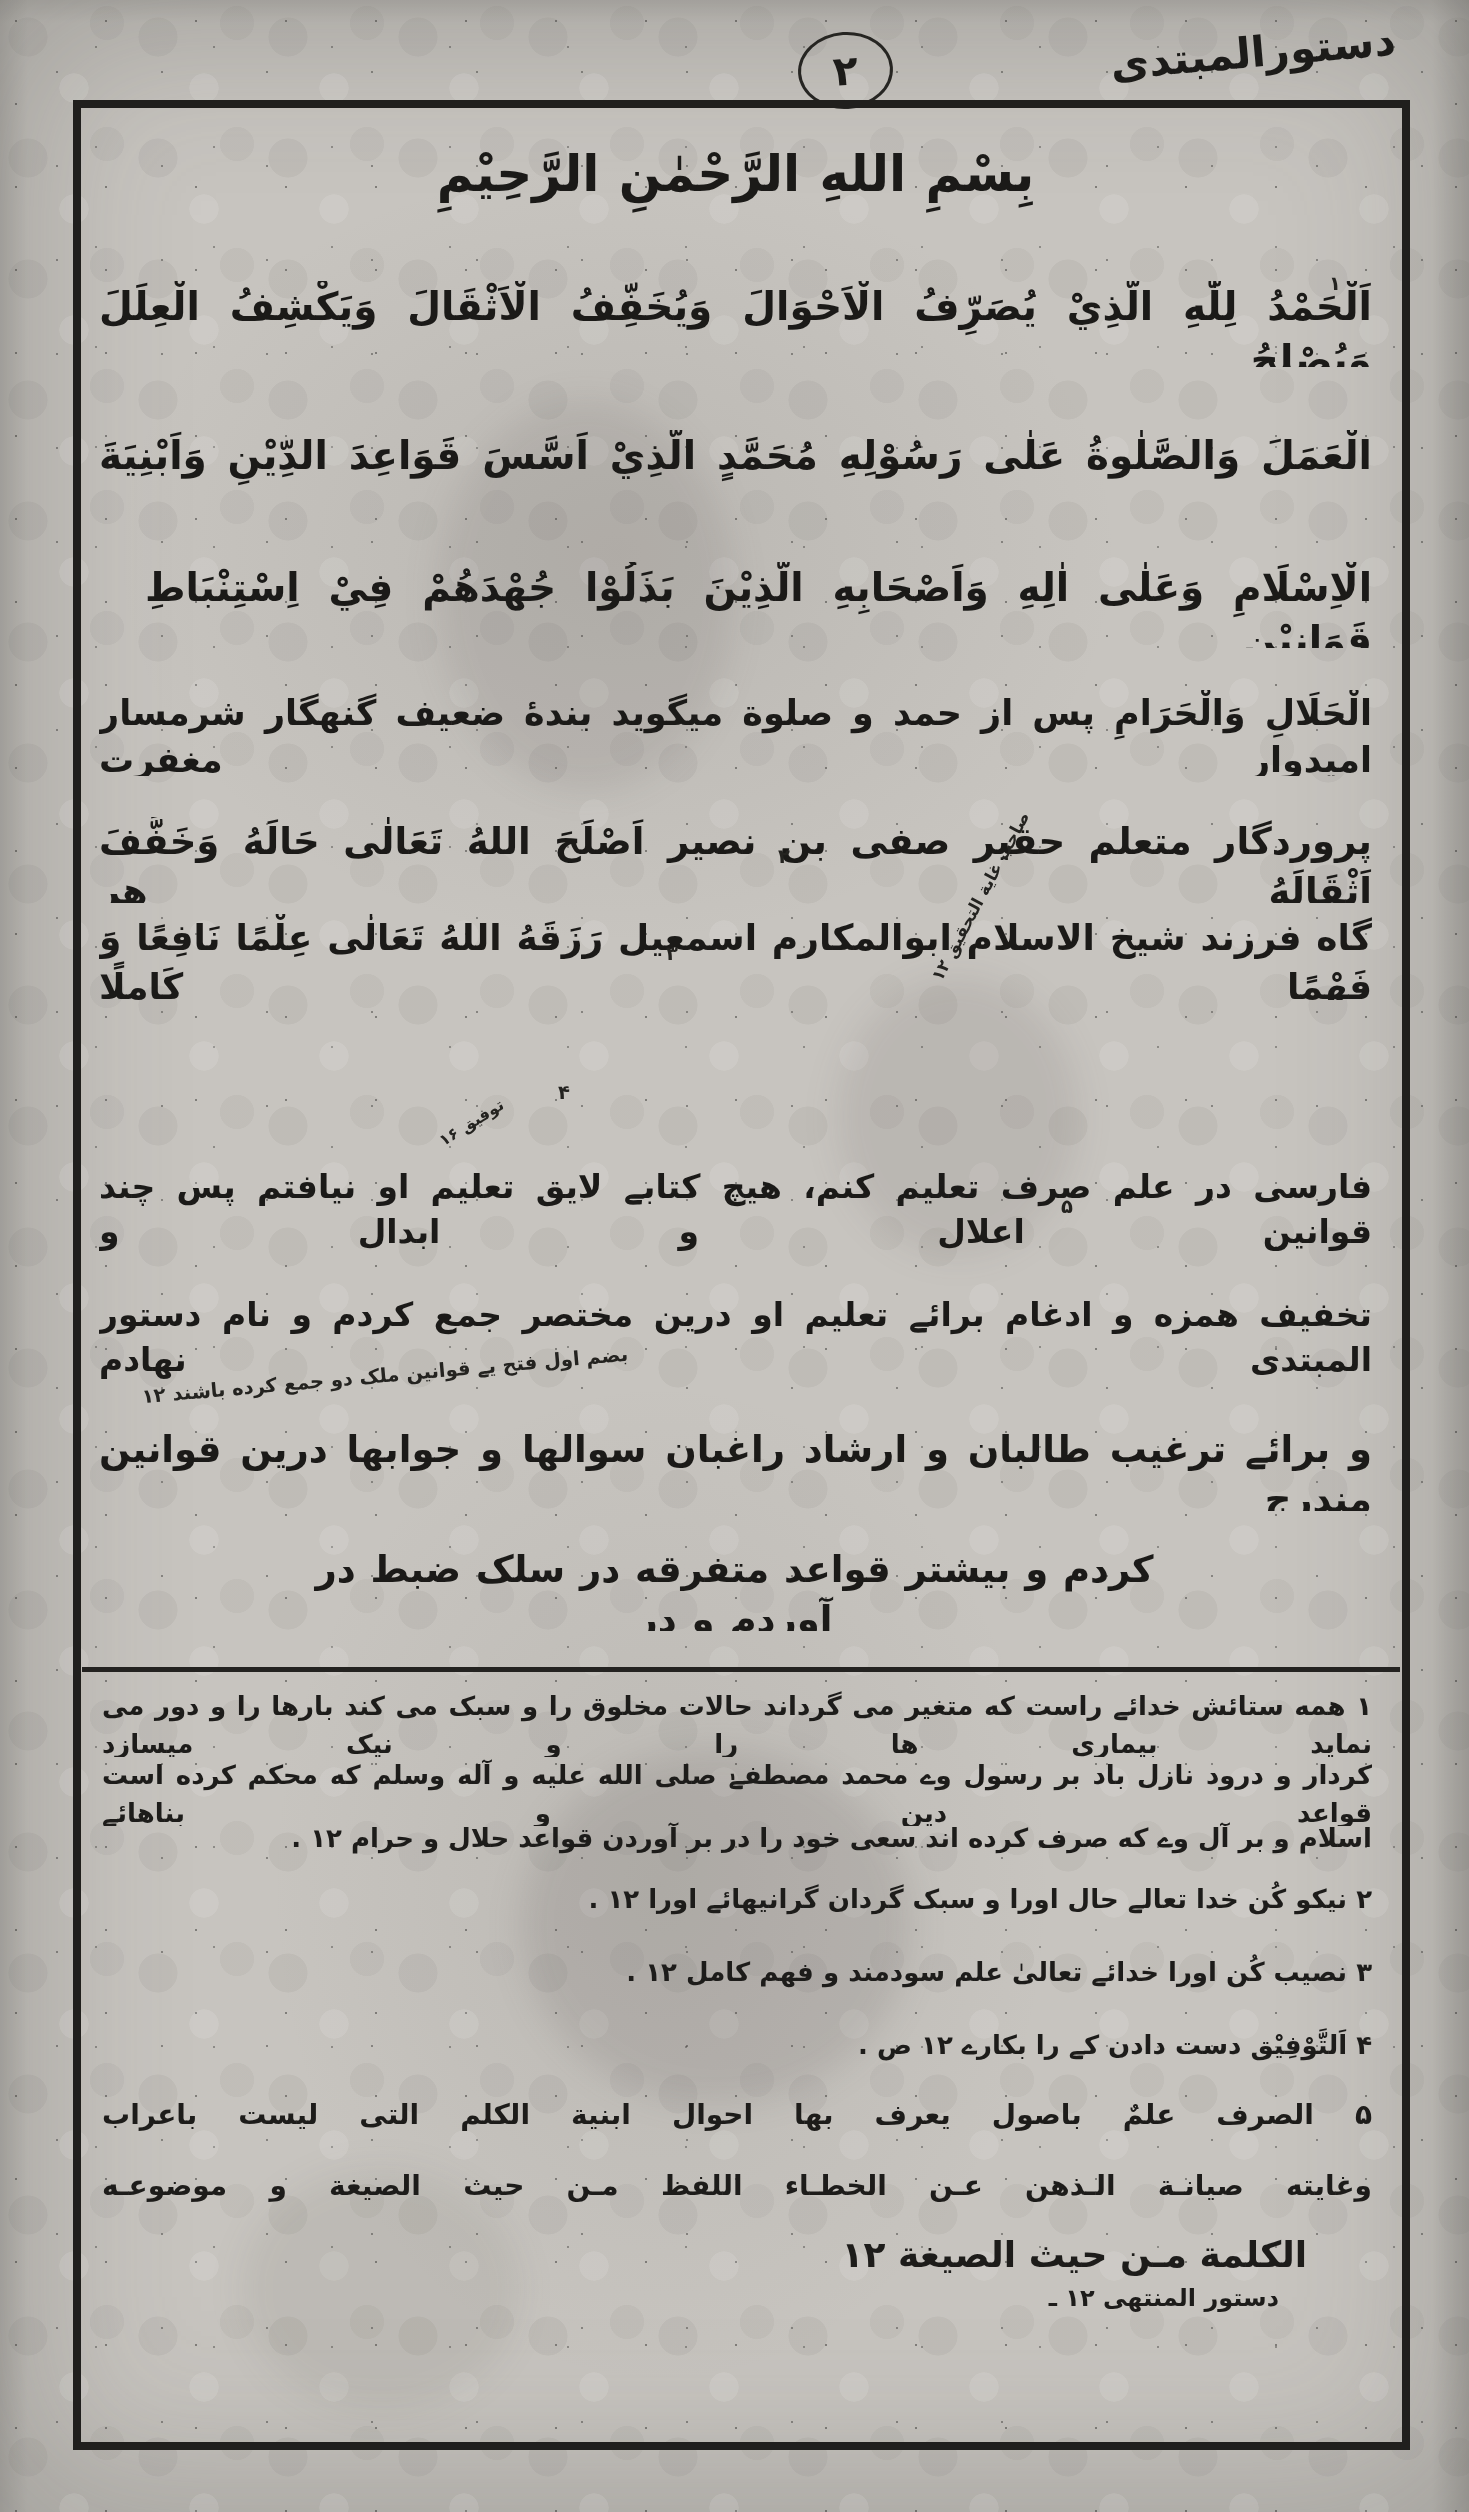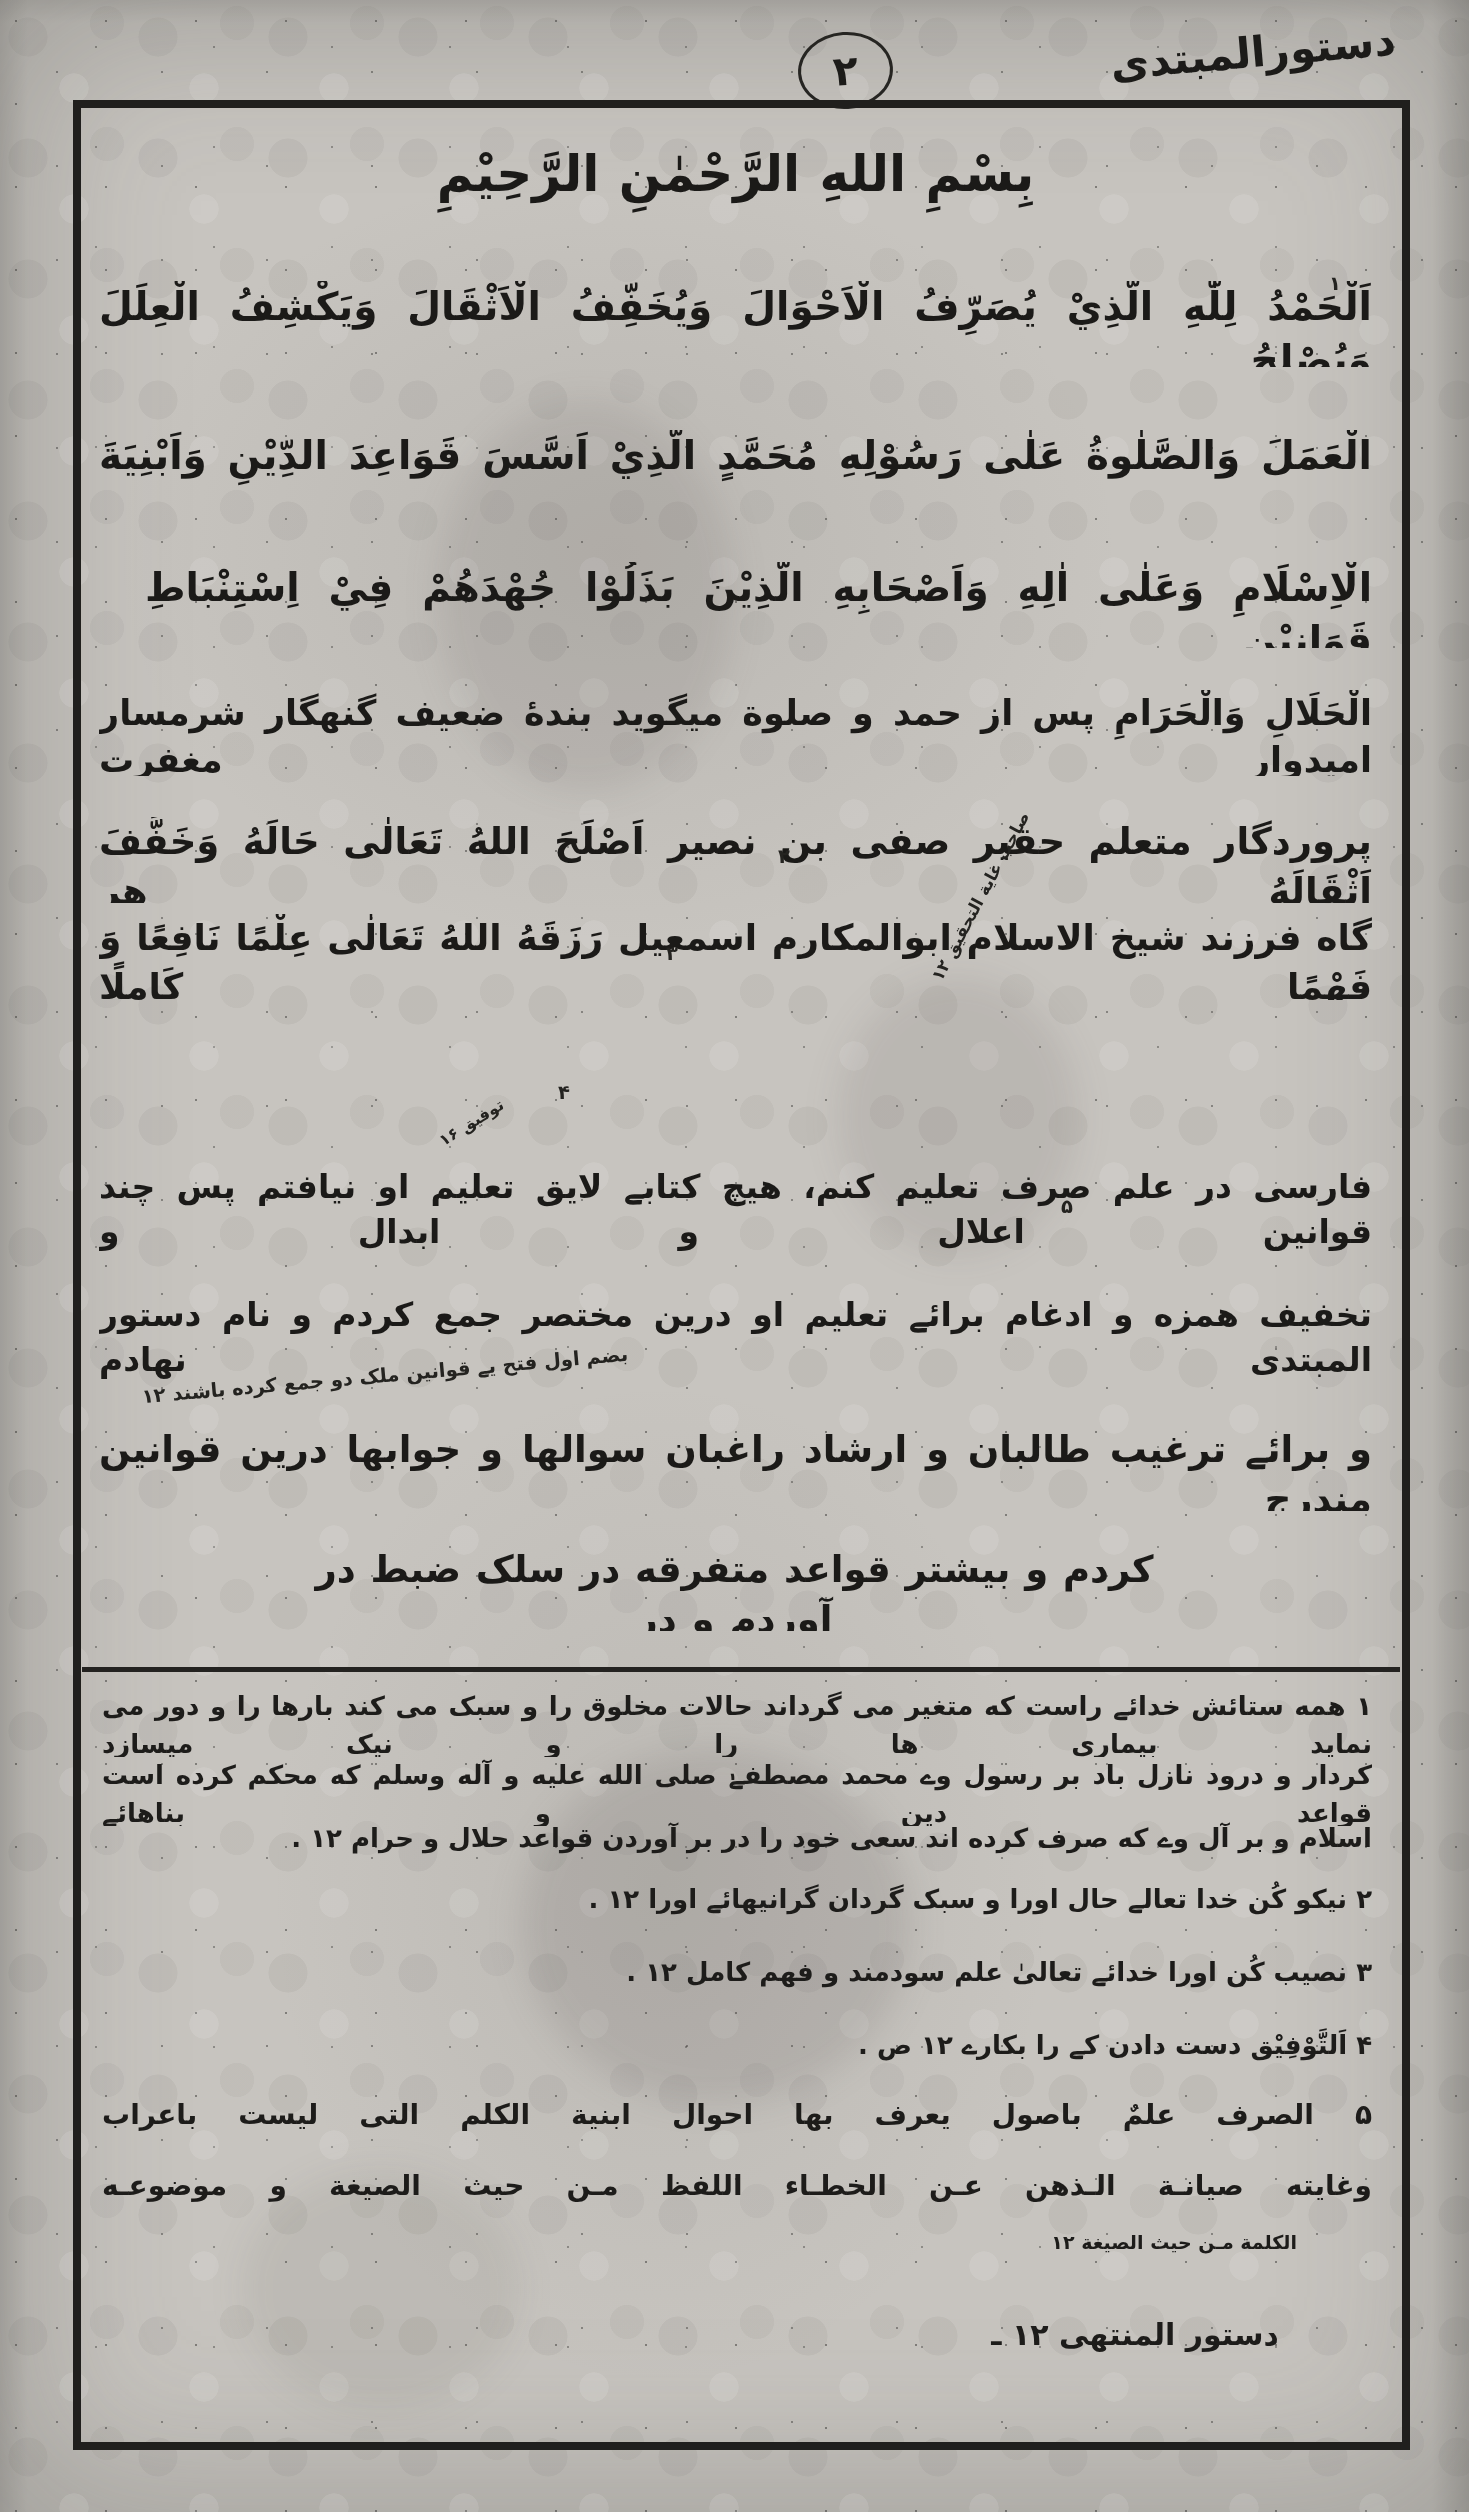--- a/index.html
+++ b/index.html
@@ -107,22 +107,22 @@
   .just {text-align:justify;text-align-last:justify;}
   .rright{text-align:center;text-align-last:right;}
   .f1a{top:1688px;font-size:26px;}
   .f1b{top:1757px;font-size:26px;}
   .f1c{top:1820px;font-size:26px;}
   .f2 {top:1881px;font-size:26px;}
   .f3 {top:1954px;font-size:26px;}
   .f4 {top:2027px;font-size:26px;}
   .f5a{top:2095px;font-size:28px;height:74px;}
   .f5b{top:2166px;font-size:28px;height:74px;}
-  .f5c{top:2229px;font-size:19px;right:172px;}
-  .ftail{top:2281px;font-size:30px;right:190px;margin-top:32px;}
+  .f5c{top:2229px;font-size:36px;right:162px;}
+  .ftail{top:2281px;font-size:24px;right:190px;}
 </style>
 </head>
 <body>
 
 <div class="page">
   <div class="texture"></div>
   <div class="stain s1"></div>
   <div class="stain s2"></div>
   <div class="stain s3"></div>
   <div class="stain s4"></div>

